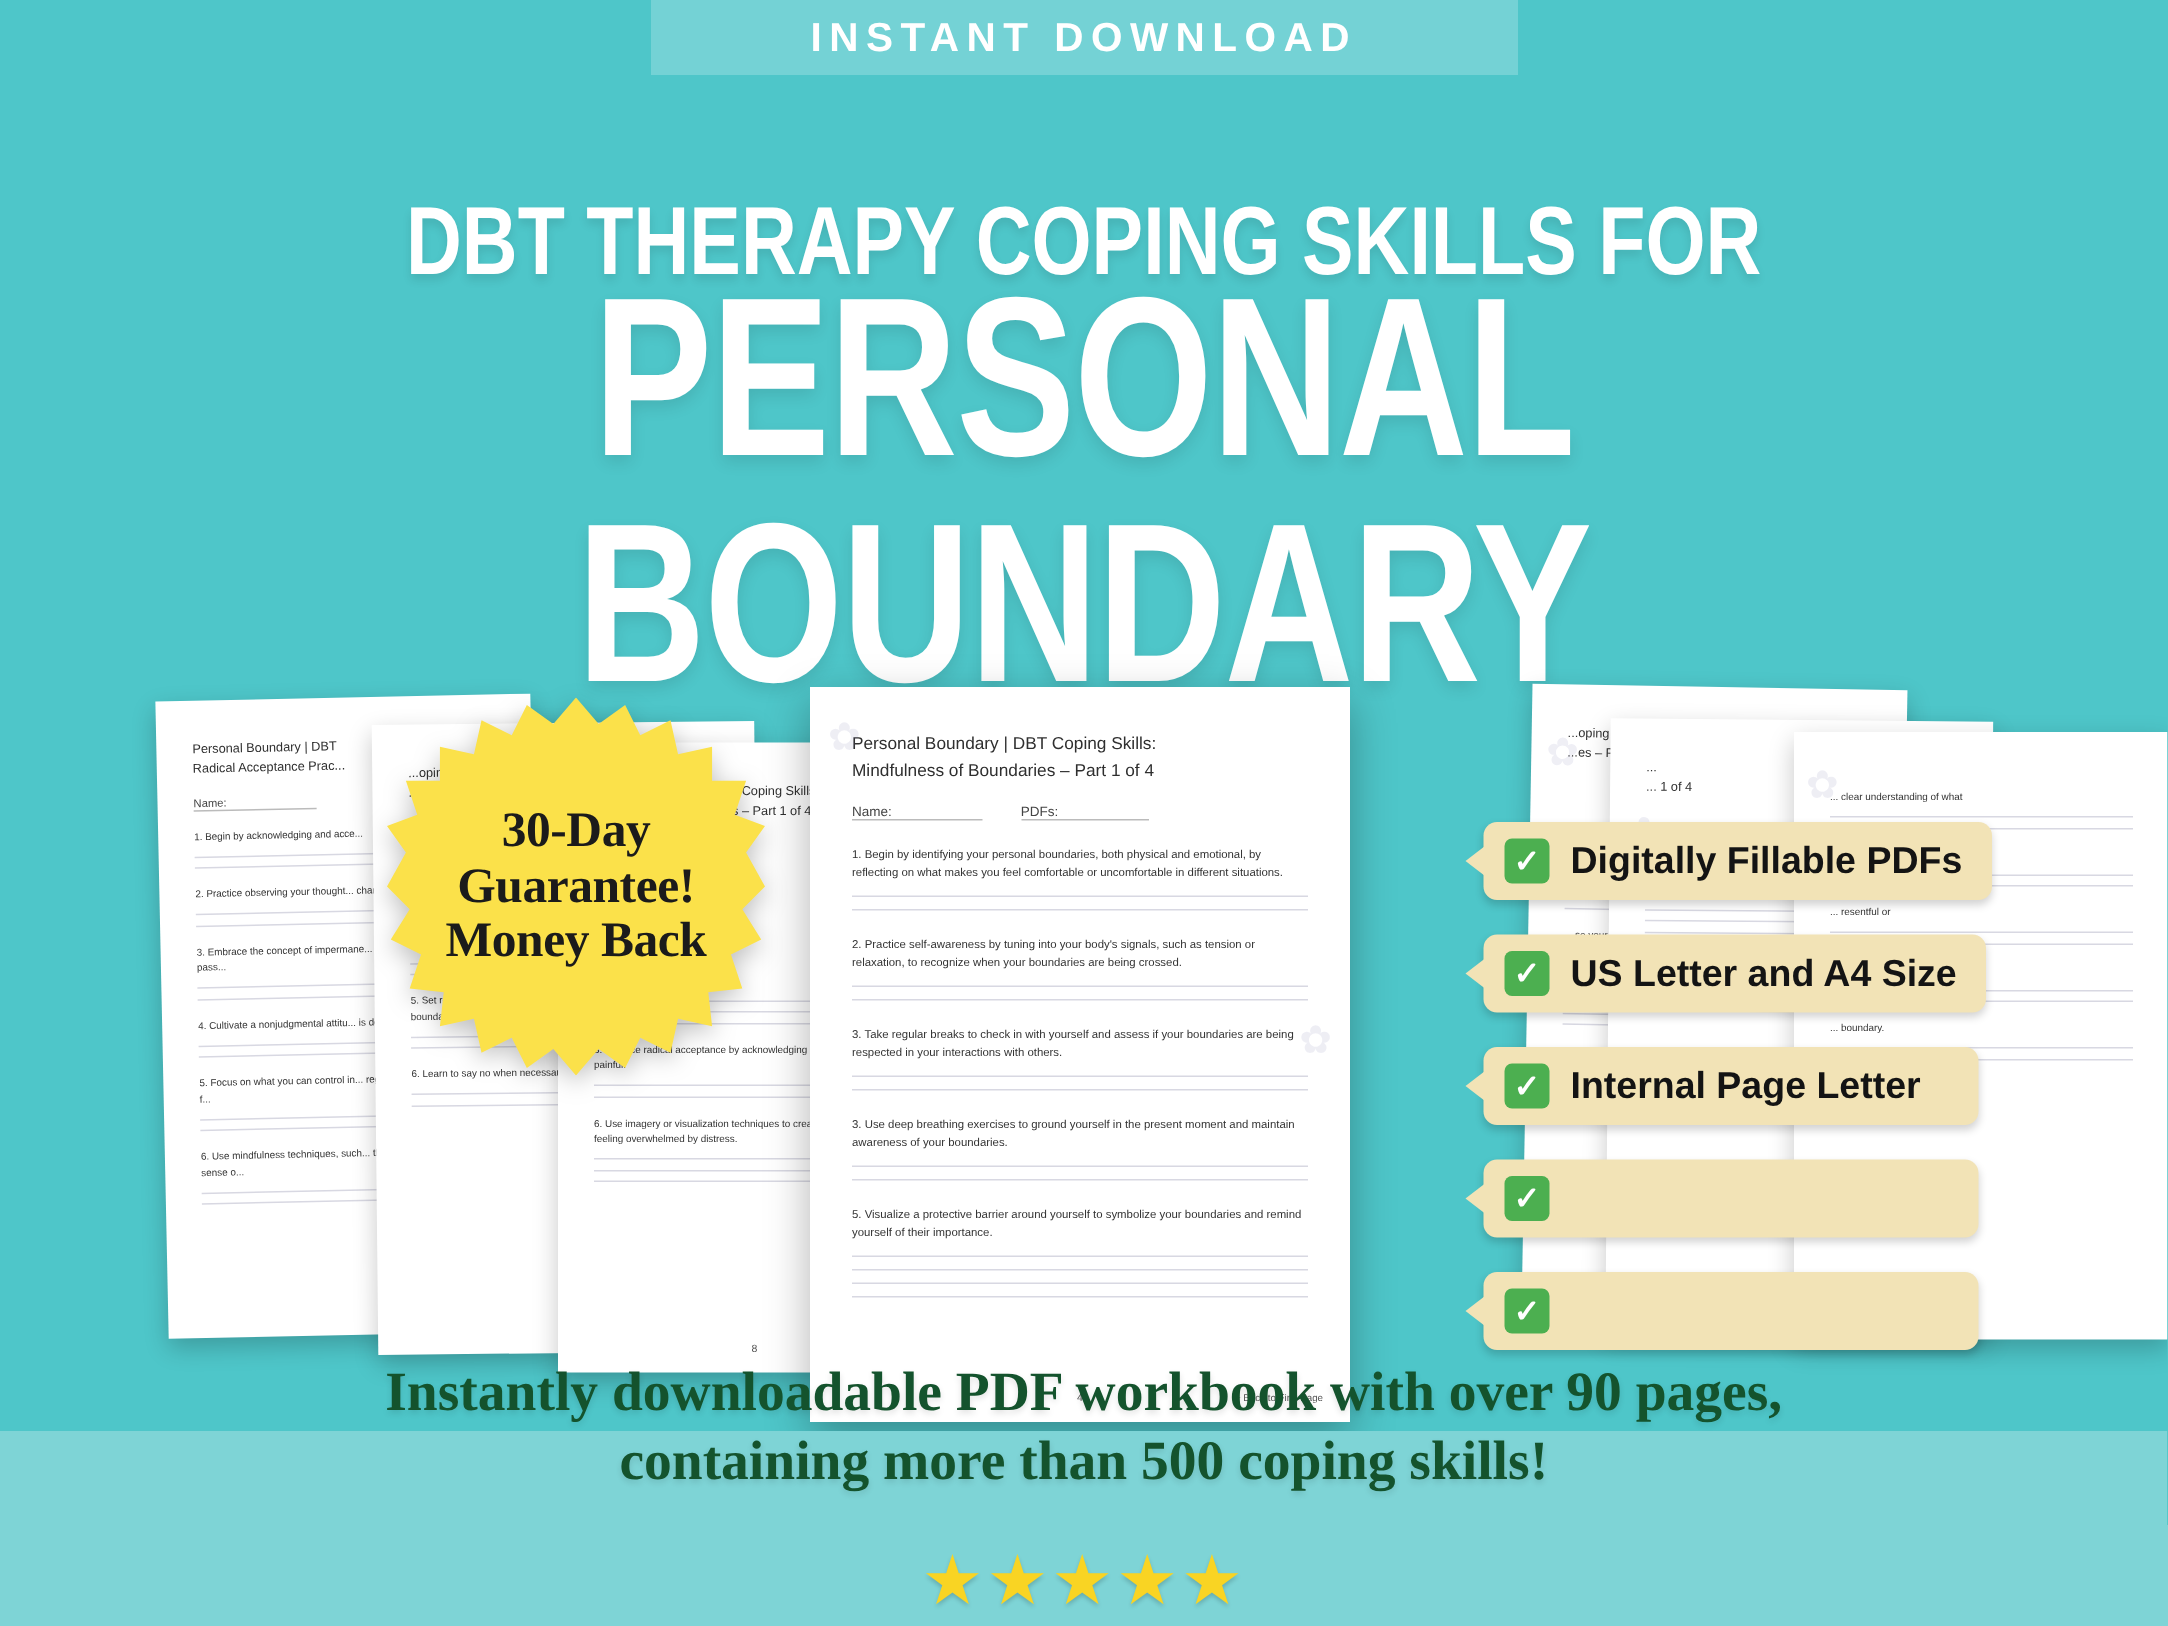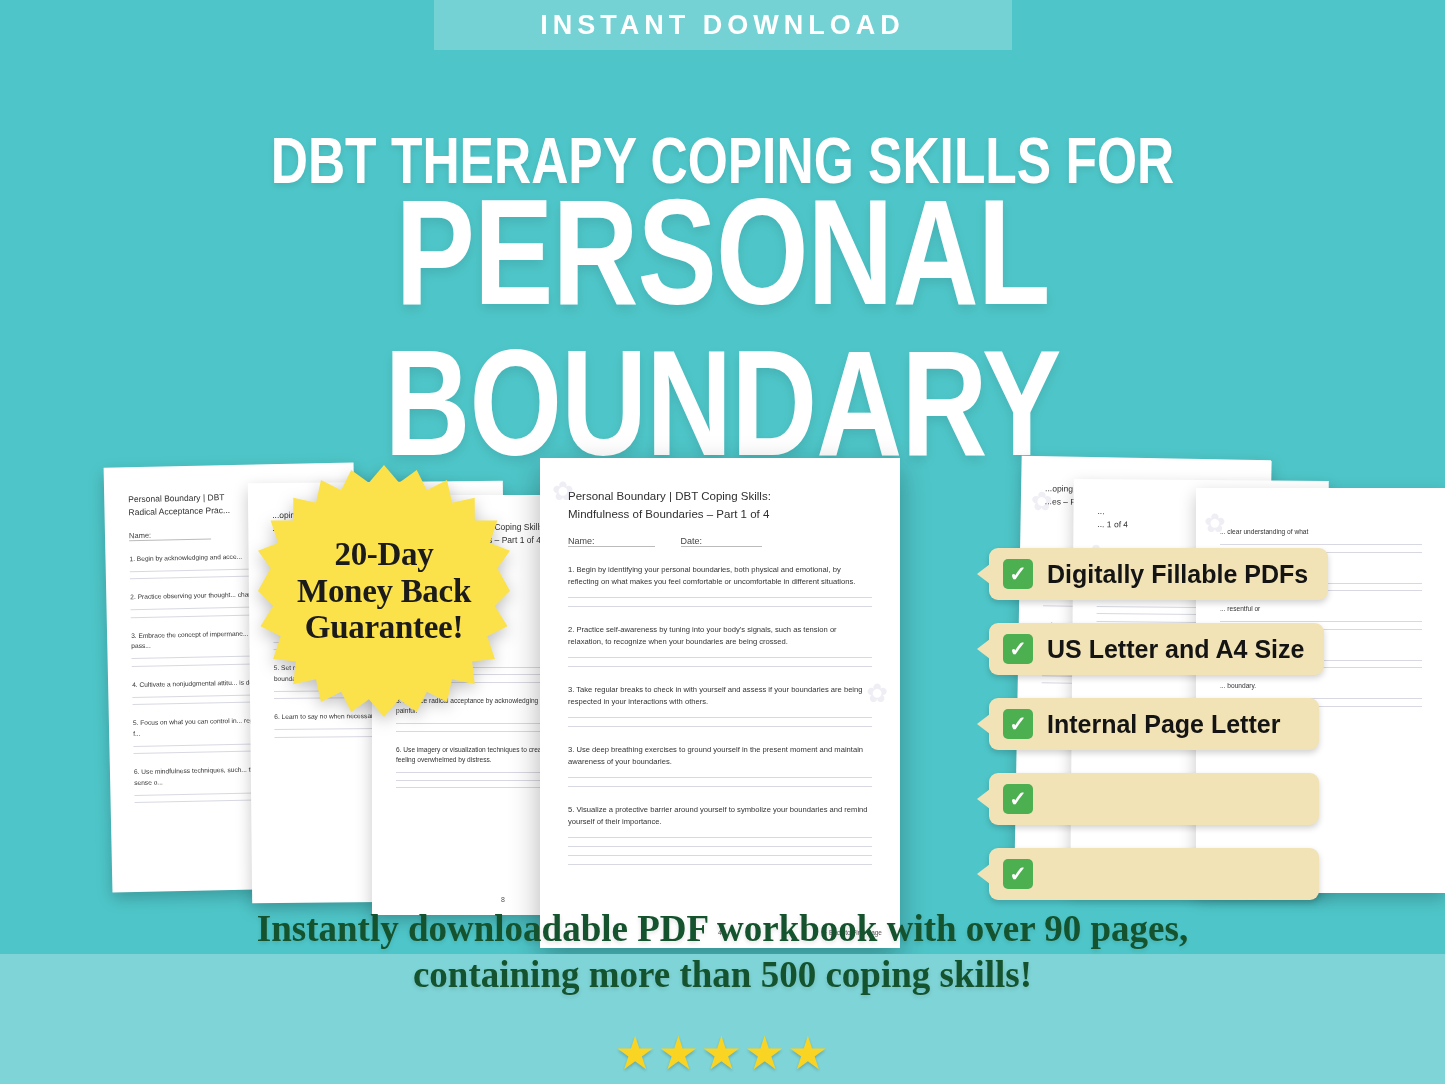--- a/index.html
+++ b/index.html
@@ -376,21 +376,21 @@
         </div>
     </div>
 
     <div class="sheet" id="sheet-main">
       <div class="watermark" style="left:12px;top:18px;">✿</div>
       <div class="watermark" style="right:12px;top:220px;">✿</div>
       <div class="hdr">Personal Boundary | DBT Coping Skills:</div>
       <div class="hdr">Mindfulness of Boundaries – Part 1 of 4</div>
       <div class="namerow">
         <span>Name:</span>
-        <span>Date:</span>
+        <span>PDFs:</span>
       </div>
       <div class="item">1. Begin by identifying your personal boundaries, both physical and emotional, by reflecting on what makes you feel comfortable or uncomfortable in different situations.</div>
       <div class="lines">
           <i></i>
           <i></i>
         </div>
       <div class="item">2. Practice self-awareness by tuning into your body's signals, such as tension or relaxation, to recognize when your boundaries are being crossed.</div>
       <div class="lines">
           <i></i>
           <i></i>
@@ -415,23 +415,23 @@
           <i></i>
         </div>
       <div class="pgnum">4</div>
       <div class="backlink">+ Back to First Page</div>
     </div>
   </div>
 
   <div class="badge">
     <div class="star-shape"></div>
     <div class="badge-text">
-      <div>20-Day</div>
+      <div>30-Day</div>
+      <div>Guarantee!</div>
       <div>Money Back</div>
-      <div>Guarantee!</div>
     </div>
   </div>
 
   <div class="features">
     <div class="feature f1">
       <div class="check">✓</div>
       <div class="flabel">Digitally Fillable PDFs</div>
     </div>
     <div class="feature f2">
       <div class="check">✓</div>

